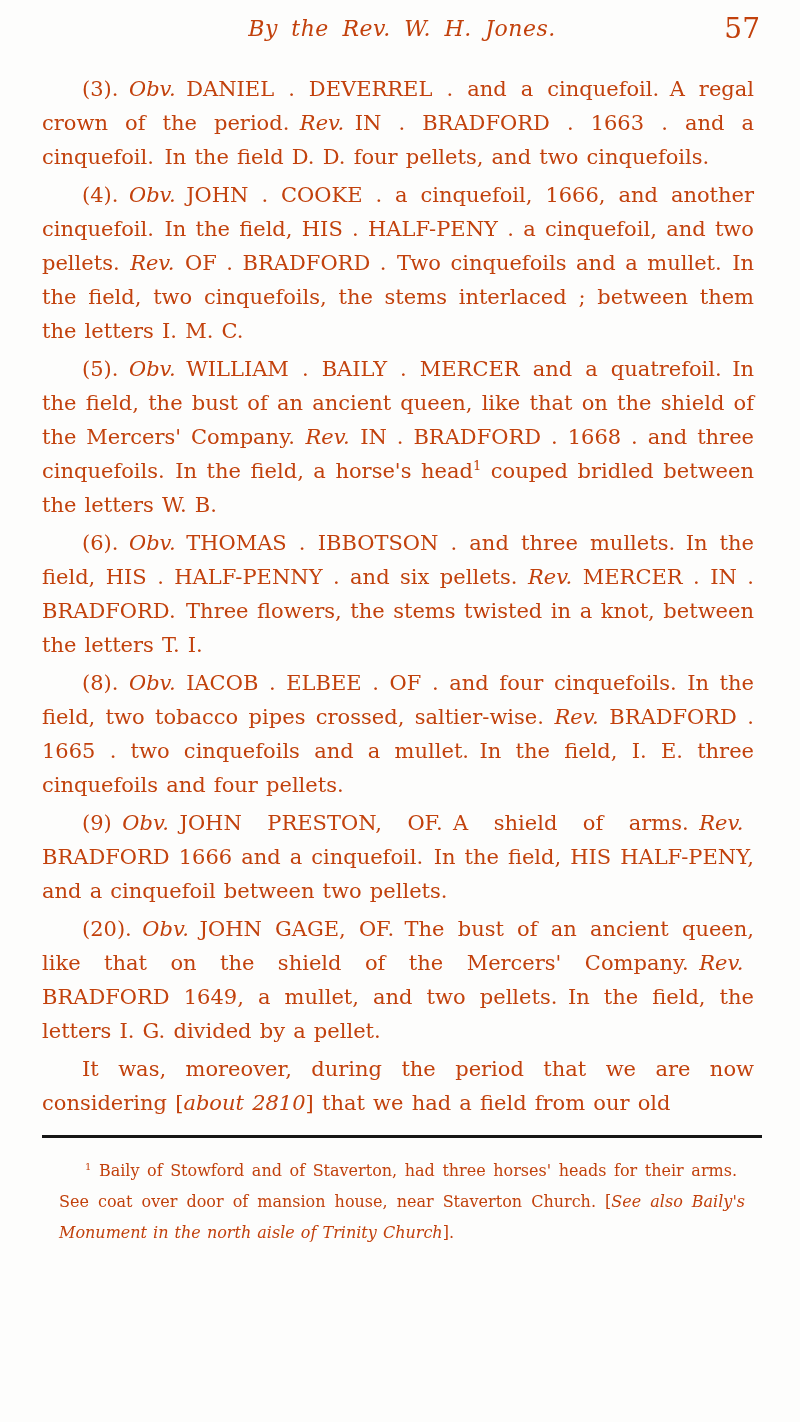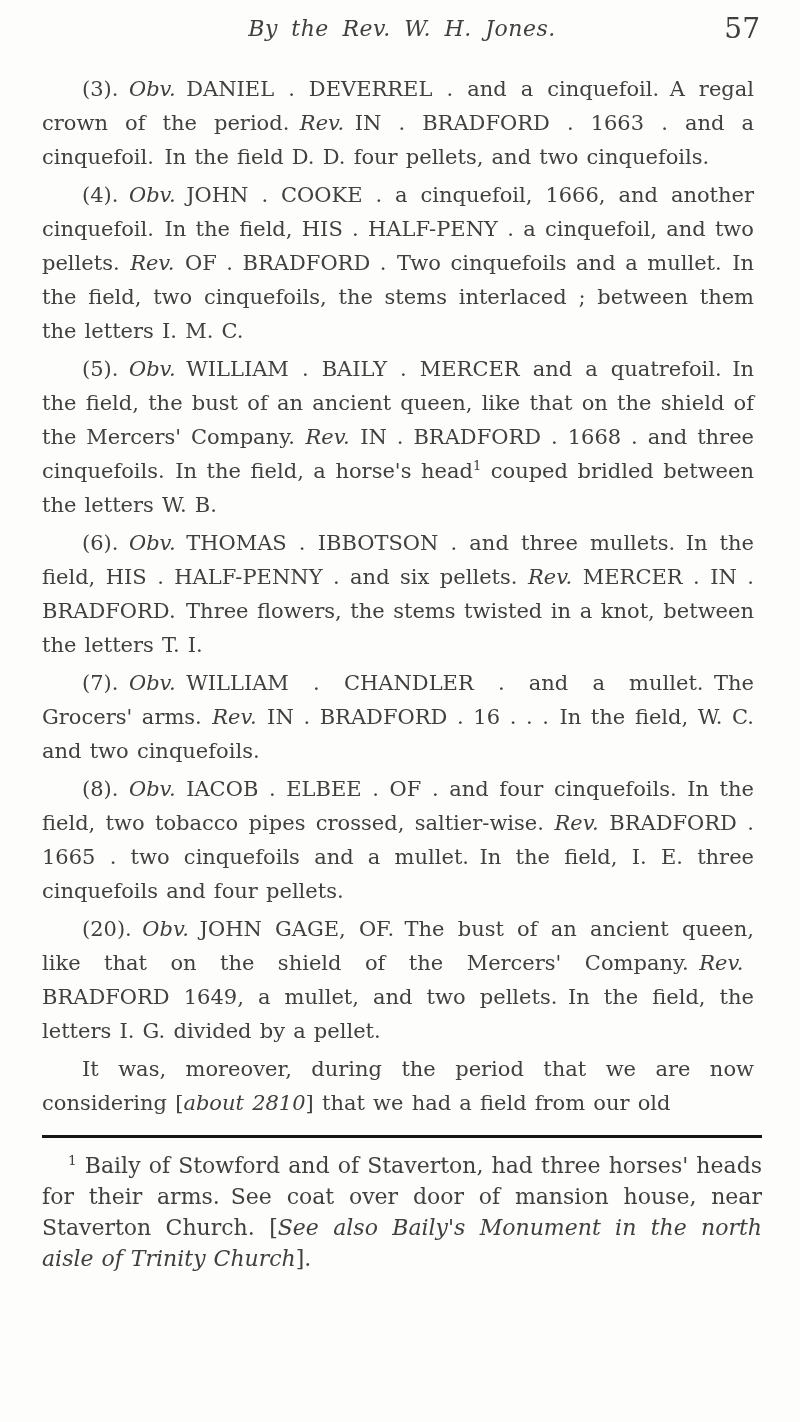--- a/index.html
+++ b/index.html
@@ -6,21 +6,21 @@
     margin: 0;
     padding: 0;
     background: #ffffff;
   }
   .page {
     position: relative;
     box-sizing: border-box;
     width: 800px;
     height: 1422px;
     background: #fdfdfc;
-    color: #404040;
+    color: #c2410c;
     font-family: "DejaVu Serif", serif;
     padding: 12px 38px 4px 42px;
     overflow: hidden;
   }
   .running-head {
     position: relative;
     height: 36px;
     margin-bottom: 24px;
   }
   .running-title {
@@ -53,22 +53,22 @@
     font-size: 0.62em;
     line-height: 0;
   }
   .footnote-rule {
     border: none;
     border-top: 3px solid #161616;
     margin: 15px 0 12px 0;
     width: 100%;
   }
   .footnote {
-    margin: 0;
-    font-size: 22px;
+    margin: 17px;
+    font-size: 16px;
     line-height: 31px;
     text-align: justify;
     text-indent: 26px;
     word-spacing: 1px;
   }
 </style>
 </head>
 <body>
 
 <div class="page">
@@ -76,22 +76,22 @@
   <div class="running-head">
     <div class="running-title">By the Rev. W. H. Jones.</div>
     <div class="page-number">57</div>
   </div>
 
   <main>
     <p class="body-par"><span>(3). </span><span class="seg-italic">Obv.</span><span> DANIEL . DEVERREL . and a cinquefoil. A regal crown of the period. </span><span class="seg-italic">Rev.</span><span> IN . BRADFORD . 1663 . and a cinquefoil. In the field D. D. four pellets, and two cinquefoils.</span></p>
     <p class="body-par"><span>(4). </span><span class="seg-italic">Obv.</span><span> JOHN . COOKE . a cinquefoil, 1666, and another cinquefoil. In the field, HIS . HALF-PENY . a cinquefoil, and two pellets. </span><span class="seg-italic">Rev.</span><span> OF . BRADFORD . Two cinquefoils and a mullet. In the field, two cinquefoils, the stems interlaced ; between them the letters I. M. C.</span></p>
     <p class="body-par"><span>(5). </span><span class="seg-italic">Obv.</span><span> WILLIAM . BAILY . MERCER and a quatrefoil. In the field, the bust of an ancient queen, like that on the shield of the Mercers' Company. </span><span class="seg-italic">Rev.</span><span> IN . BRADFORD . 1668 . and three cinquefoils. In the field, a horse's head</span><span class="seg-sup">1</span><span> couped bridled between the letters W. B.</span></p>
     <p class="body-par"><span>(6). </span><span class="seg-italic">Obv.</span><span> THOMAS . IBBOTSON . and three mullets. In the field, HIS . HALF-PENNY . and six pellets. </span><span class="seg-italic">Rev.</span><span> MERCER . IN . BRADFORD. Three flowers, the stems twisted in a knot, between the letters T. I.</span></p>
-    <p class="body-par"><span>(7). </span><span class="seg-italic">Obv.</span><span> WILLIAM . CHANDLER . and a mullet. The Grocers' arms. </span><span class="seg-italic">Rev.</span><span> IN . BRADFORD . 16 . . . In the field, W. C. and two cinquefoils.</span></p>
     <p class="body-par"><span>(8). </span><span class="seg-italic">Obv.</span><span> IACOB . ELBEE . OF . and four cinquefoils. In the field, two tobacco pipes crossed, saltier-wise. </span><span class="seg-italic">Rev.</span><span> BRADFORD . 1665 . two cinquefoils and a mullet. In the field, I. E. three cinquefoils and four pellets.</span></p>
+    <p class="body-par"><span>(9) </span><span class="seg-italic">Obv.</span><span> JOHN PRESTON, OF. A shield of arms. </span><span class="seg-italic">Rev.</span><span> BRADFORD 1666 and a cinquefoil. In the field, HIS HALF-PENY, and a cinquefoil between two pellets.</span></p>
     <p class="body-par"><span>(20). </span><span class="seg-italic">Obv.</span><span> JOHN GAGE, OF. The bust of an ancient queen, like that on the shield of the Mercers' Company. </span><span class="seg-italic">Rev.</span><span> BRADFORD 1649, a mullet, and two pellets. In the field, the letters I. G. divided by a pellet.</span></p>
     <p class="body-par"><span>It was, moreover, during the period that we are now considering [</span><span class="seg-italic">about 2810</span><span>] that we had a field from our old</span></p>
   </main>
 
   <hr class="footnote-rule">
 
   <footer>
     <p class="footnote"><span class="seg-sup">1</span><span> Baily of Stowford and of Staverton, had three horses' heads for their arms. See coat over door of mansion house, near Staverton Church. [</span><span class="seg-italic">See also Baily's Monument in the north aisle of Trinity Church</span><span>].</span></p>
   </footer>
 

